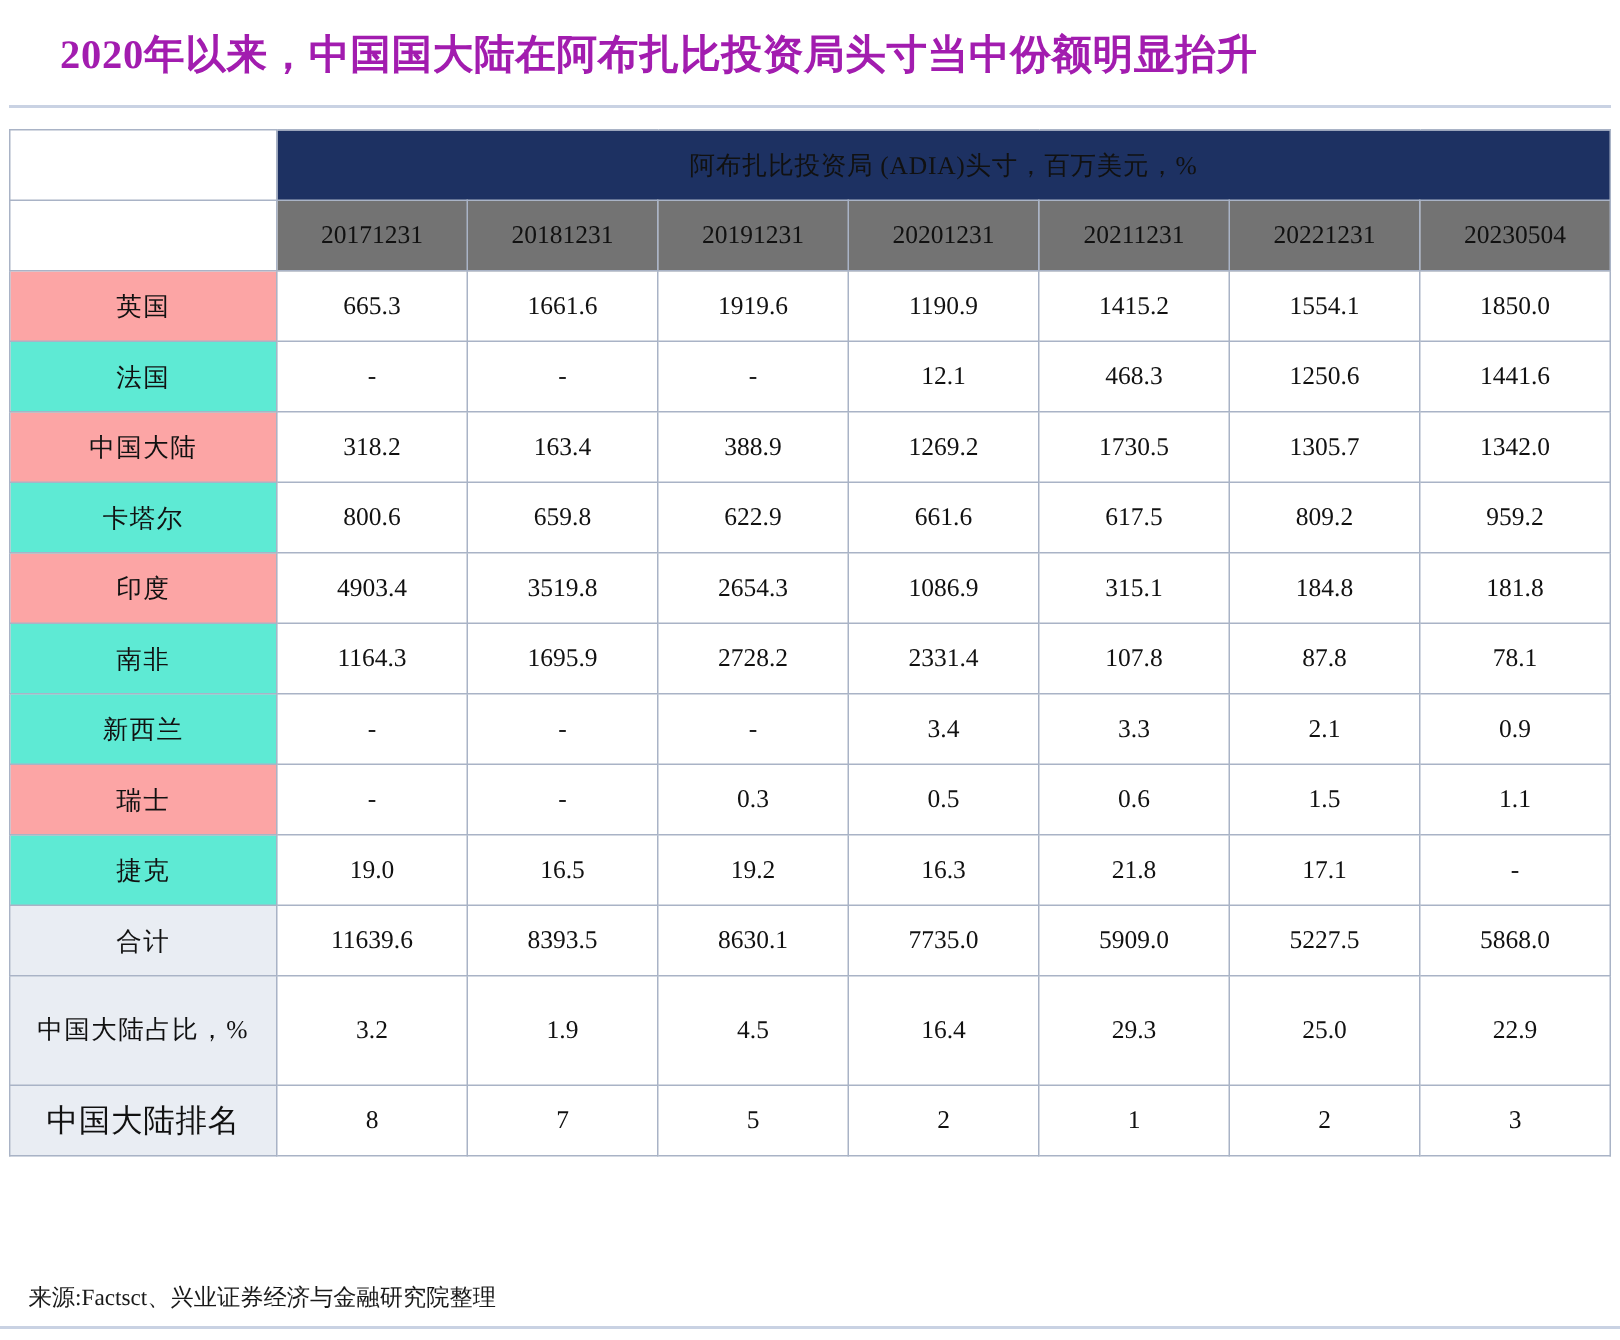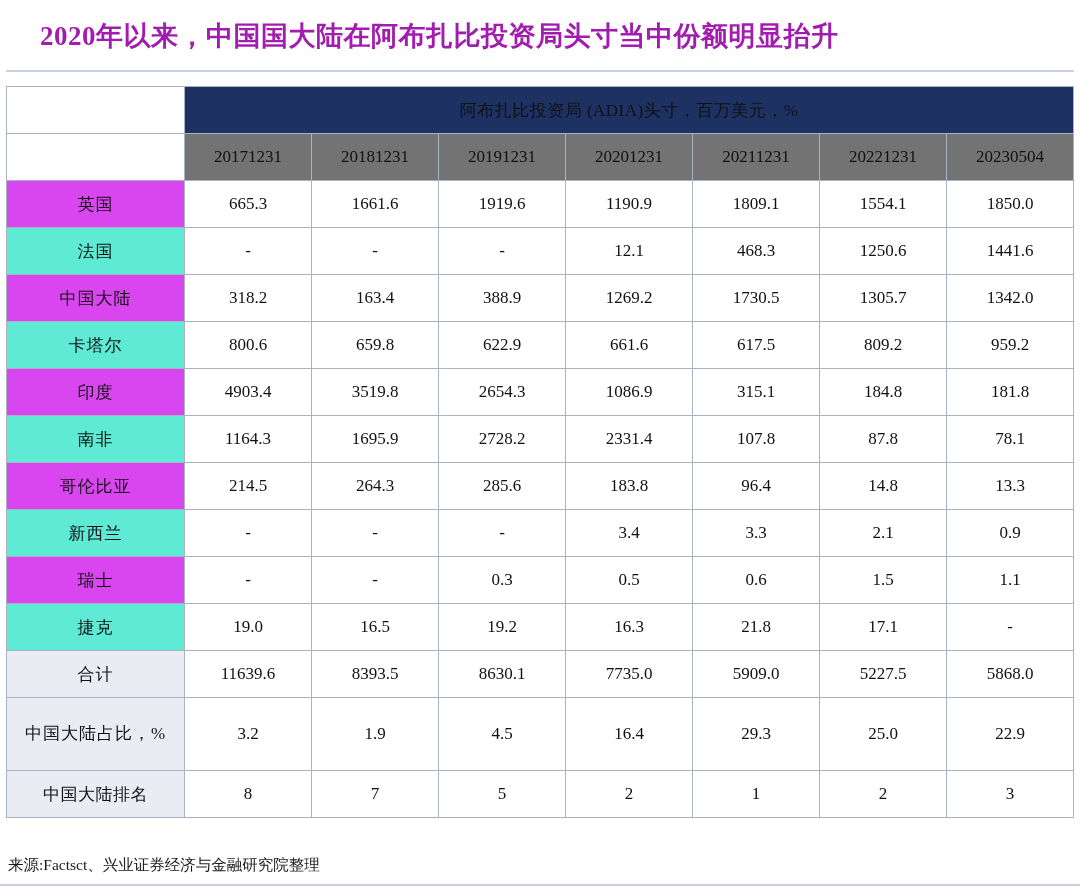--- a/index.html
+++ b/index.html
@@ -76,43 +76,43 @@
     border: 1px solid #1d3162;
   }
   .datehead {
     background: #737373;
     font-weight: bold;
     font-size: 17px;
     height: 44px;
     color: #111111;
   }
   .rowlabel {
-    background: #d946ef;
+    background: #fca5a5;
     font-size: 17.5px;
     letter-spacing: 1px;
   }
   tr.alt td.rowlabel {
     background: #5eead4;
   }
   td.value {
     background: #ffffff;
     font-size: 17.5px;
   }
   tr.total td.rowlabel,
   tr.share td.rowlabel,
   tr.rank td.rowlabel {
     background: #e9edf3;
   }
   tr.share td { height: 72px; }
   tr.share td.rowlabel { line-height: 1.55; font-size: 17px; }
   tr.rank td { height: 46px; }
-  tr.rank td.rowlabel { font-size: 17px; letter-spacing: 0.5px; }
+  tr.rank td.rowlabel { font-size: 21px; letter-spacing: 0.5px; }
   .source {
     position: absolute;
-    left: 8px;
+    left: 19px;
     top: 855px;
     font-size: 15.5px;
     color: #1a1a1a;
     font-family: "Liberation Serif", "DejaVu Serif", serif;
   }
   .bottom-rule {
     position: absolute;
     left: 0px;
     top: 884px;
     width: 1080px;
@@ -157,21 +157,21 @@
         </tr>
       </thead>
       <tbody>
 
         <tr class="">
           <td class="rowlabel">英国</td>
           <td class="value">665.3</td>
           <td class="value">1661.6</td>
           <td class="value">1919.6</td>
           <td class="value">1190.9</td>
-          <td class="value">1809.1</td>
+          <td class="value">1415.2</td>
           <td class="value">1554.1</td>
           <td class="value">1850.0</td>
         </tr>
 
         <tr class="alt">
           <td class="rowlabel">法国</td>
           <td class="value">-</td>
           <td class="value">-</td>
           <td class="value">-</td>
           <td class="value">12.1</td>
@@ -217,30 +217,20 @@
           <td class="rowlabel">南非</td>
           <td class="value">1164.3</td>
           <td class="value">1695.9</td>
           <td class="value">2728.2</td>
           <td class="value">2331.4</td>
           <td class="value">107.8</td>
           <td class="value">87.8</td>
           <td class="value">78.1</td>
         </tr>
 
-        <tr>
-          <td class="rowlabel">哥伦比亚</td>
-          <td class="value">214.5</td>
-          <td class="value">264.3</td>
-          <td class="value">285.6</td>
-          <td class="value">183.8</td>
-          <td class="value">96.4</td>
-          <td class="value">14.8</td>
-          <td class="value">13.3</td>
-        </tr>
 
         <tr class="alt">
           <td class="rowlabel">新西兰</td>
           <td class="value">-</td>
           <td class="value">-</td>
           <td class="value">-</td>
           <td class="value">3.4</td>
           <td class="value">3.3</td>
           <td class="value">2.1</td>
           <td class="value">0.9</td>

